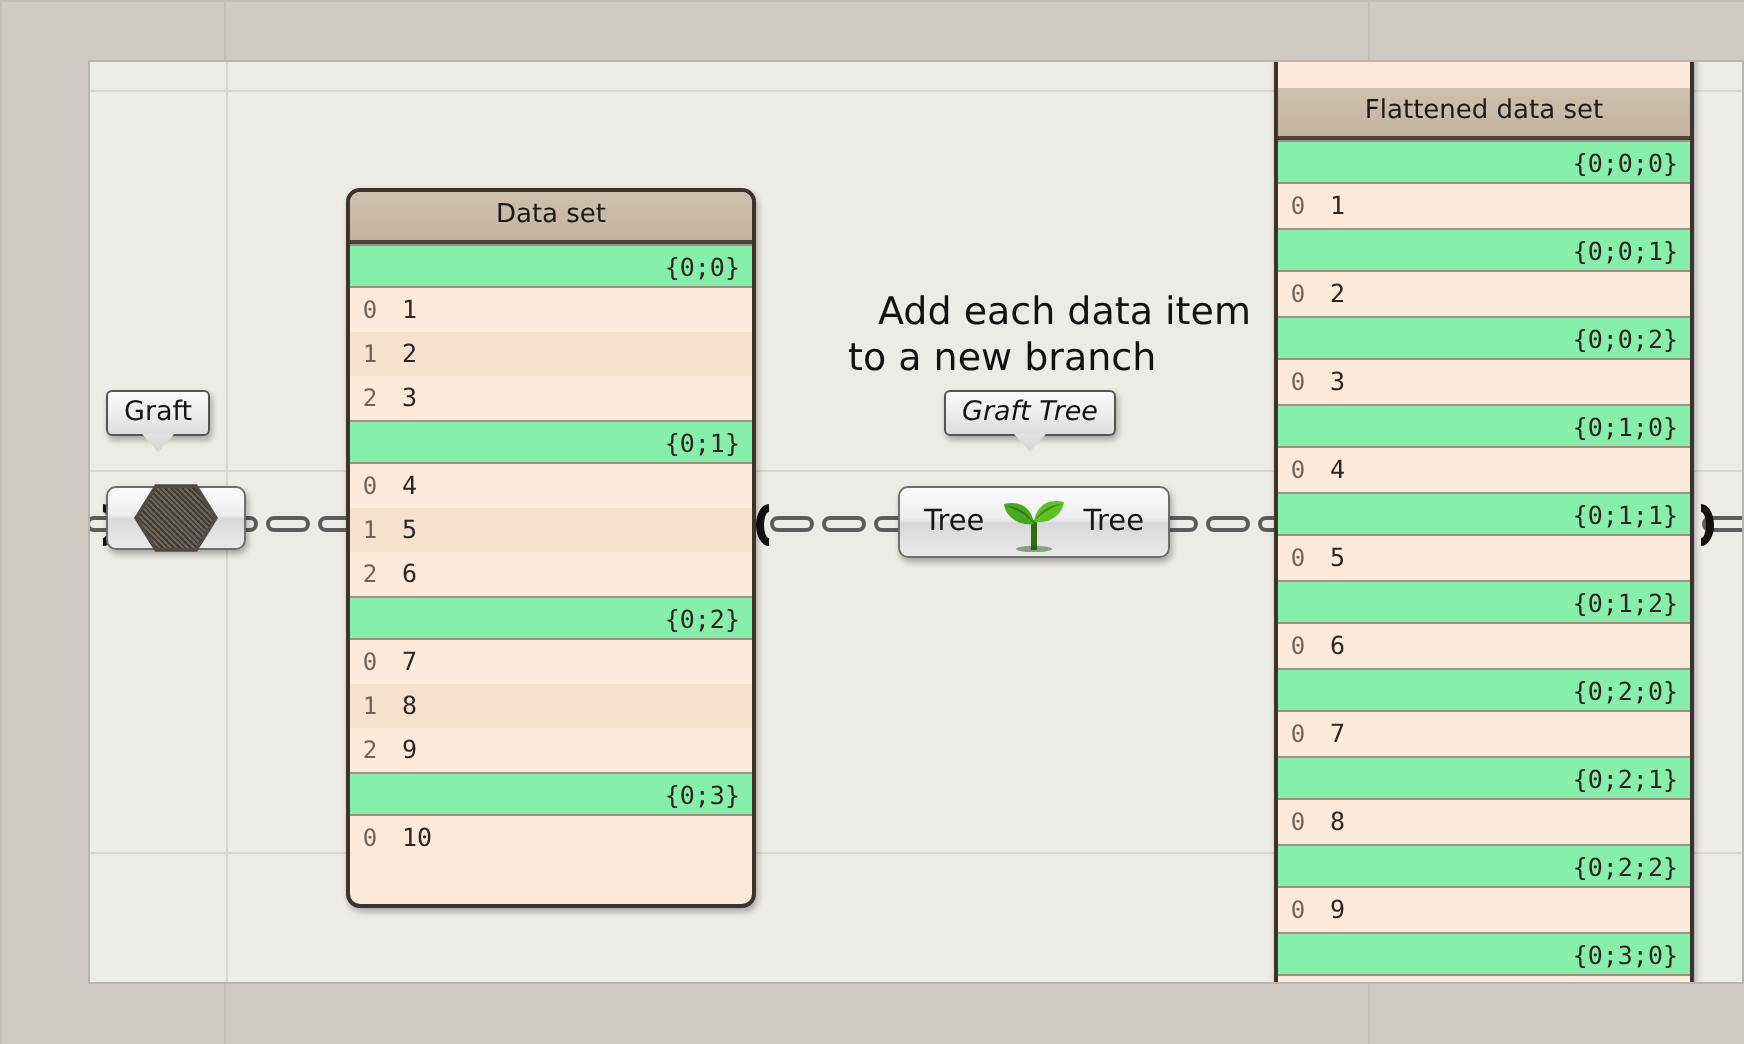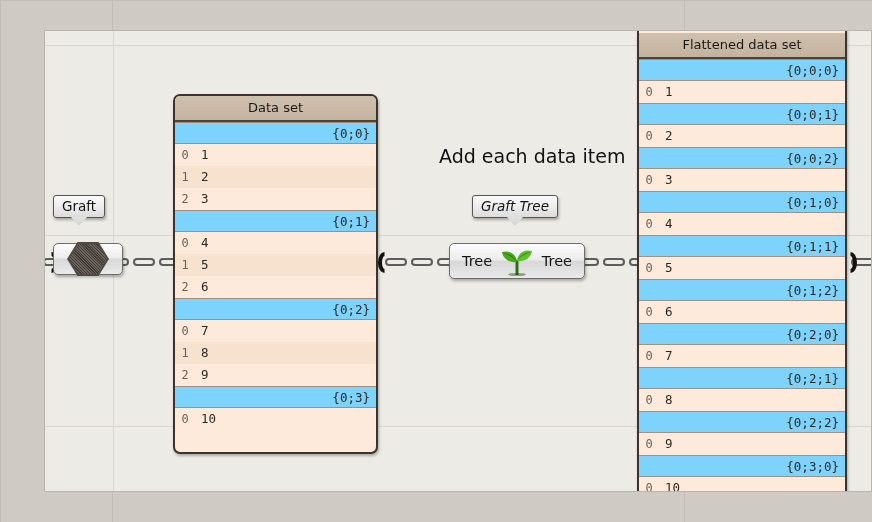--- a/index.html
+++ b/index.html
@@ -44,21 +44,21 @@
     border-bottom:2px solid #4a4238;
     user-select:none;
   }
   .panel-body{position:relative;}
   .panel-body:before{
     
     content:"";position:absolute;top:0;bottom:0;left:20px;width:1px;background:#cdbca9;
   }
   .branch-row{
     height:22px;line-height:22px;
-    background:#7dd3fc;
+    background:#86efac;
     border-top:1px solid #9e9184;
     border-bottom:1px solid #9e9184;
     text-align:right;
     padding-right:6px;
     font-size:12.5px;
     color:#2b2720;
     box-sizing:border-box;
     position:relative;
     font-family:"DejaVu Sans Mono","Liberation Mono",monospace;
   }
@@ -298,23 +298,24 @@
     </span>
     <span>Tree</span>
   </div>
 
   <div class="bubble" style="left:427px;top:164px;font-style:italic;">
     <span>Graft Tree</span>
     <div class="tail-o"></div><div class="tail"></div>
   </div>
 
   <div class="annot" style="left:394px;top:112px;">Add each data item</div>
+  <div class="annot" style="left:379px;top:135px;">to a new branch</div>
 
   <div class="panel" style="left:592px;top:-7px;width:210px;height:505px;">
-    <div class="panel-title" style="margin-top:7px;">Flattened data set</div>
+    <div class="panel-title" style="margin-top:18px;">Flattened data set</div>
     <div class="panel-body" id="right-body">
         <div class="branch-row">{0;0;0}</div>
         <div class="item-row even">
           <span class="item-idx">0</span>
           <span class="item-val">1</span>
         </div>
         <div class="branch-row">{0;0;1}</div>
         <div class="item-row even">
           <span class="item-idx">0</span>
           <span class="item-val">2</span>

